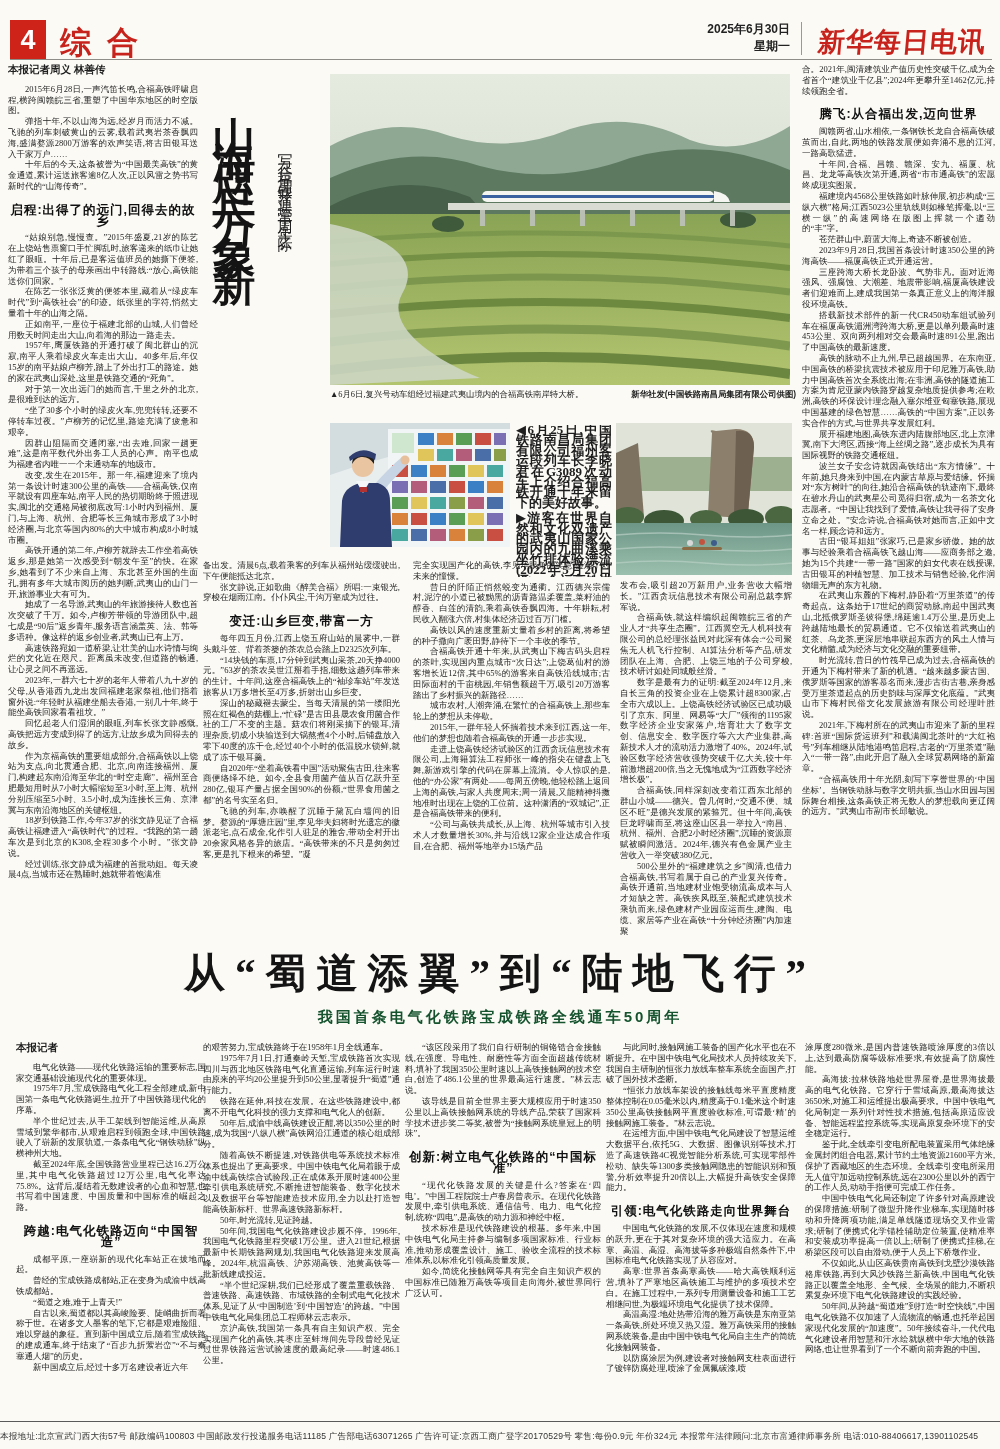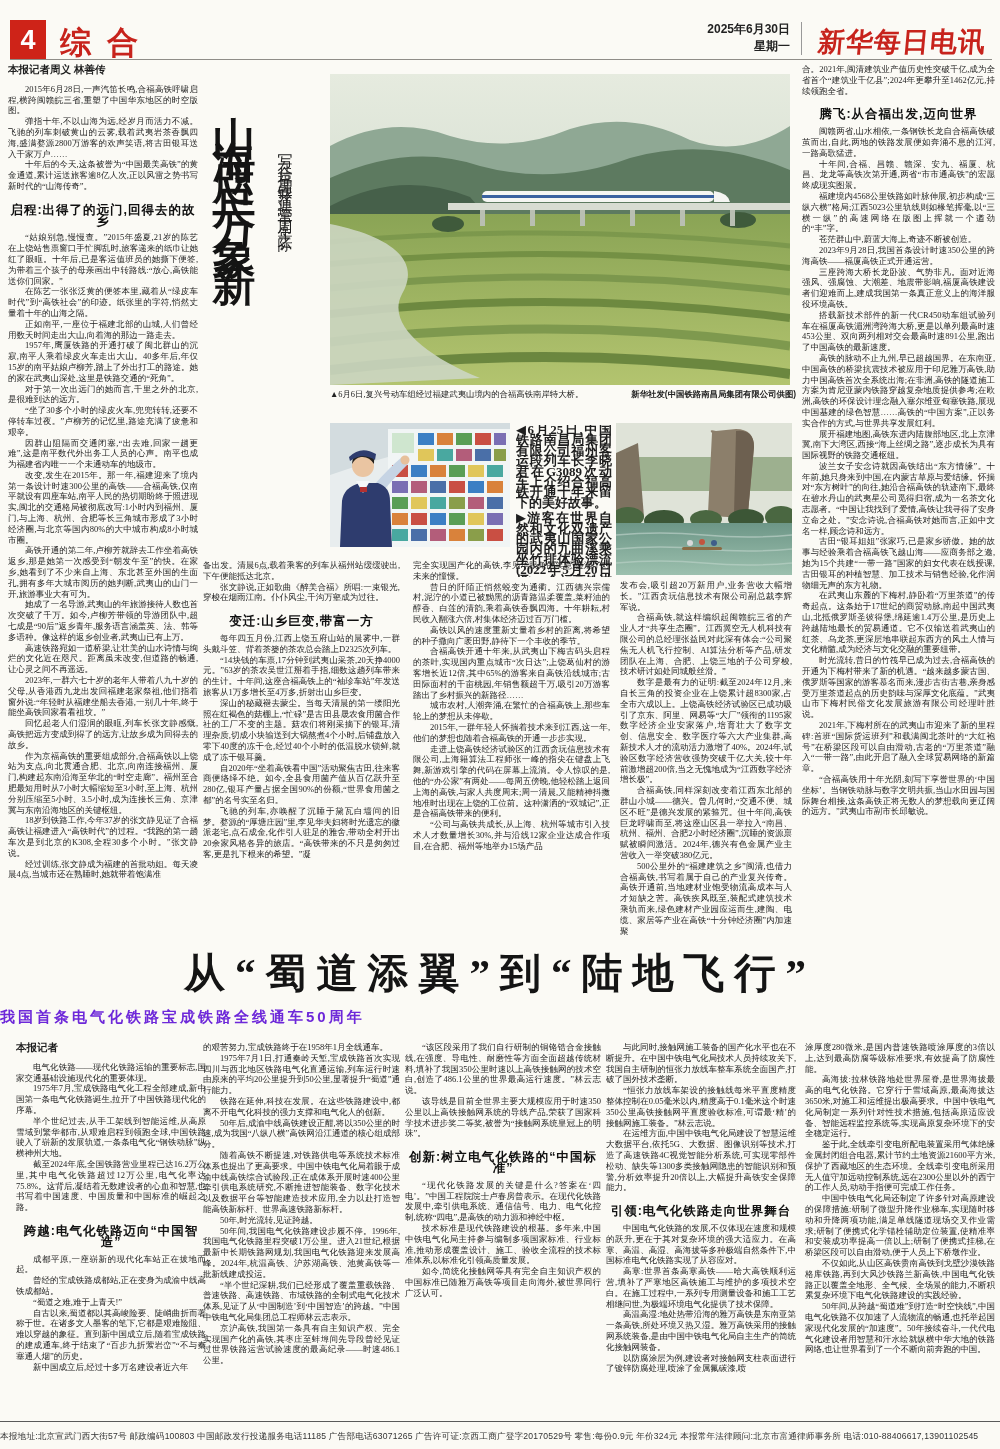--- a/index.html
+++ b/index.html
@@ -36,22 +36,22 @@
   .cap{position:absolute;font-size:8.4px;line-height:11px;color:#222;
        font-family:"Liberation Serif","DejaVu Serif",serif;}
   .capmain{white-space:nowrap;overflow:hidden;}
   .cap b{font-family:"Liberation Sans","DejaVu Sans",sans-serif;font-weight:700;margin-left:46px;}
   .sidecap{position:absolute;left:516px;top:425px;width:96px;height:152px;overflow:hidden;
        font-size:13px;line-height:10.4px;text-align:justify;font-weight:600;}
   .sidecap p{margin:0 0 5px;text-indent:0;}
   
   .a2title{position:absolute;left:0;top:946px;width:1000px;text-align:center;font-weight:900;font-size:41px;
        letter-spacing:10px;color:#141414;font-family:"Liberation Serif","DejaVu Serif",serif;}
-  .a2sub{position:absolute;left:0;top:1008px;width:1000px;font-weight:600;font-size:15px;
-       letter-spacing:3px;color:#6d28d9;font-family:"Liberation Sans","DejaVu Sans",sans-serif;}
+  .a2sub{position:absolute;left:0;top:1008px;width:1000px;text-align:center;font-weight:600;font-size:15px;
+       letter-spacing:3px;color:#14532d;font-family:"Liberation Sans","DejaVu Sans",sans-serif;}
   
   .frule{position:absolute;left:0;top:1421px;width:1000px;height:1px;background:#5a5a5a;}
   .ftext{position:absolute;left:0;top:1430px;width:1000px;color:#333;
        font:400 8.6px/12px "Liberation Sans","DejaVu Sans",sans-serif;letter-spacing:0.2px;}
 </style>
 </head>
 <body>
 
 <div class="page">
 
@@ -277,21 +277,21 @@
         <p class="para">苍茫群山中,蔚蓝大海上,奇迹不断被创造。</p>
         <p class="para">2023年9月28日,我国首条设计时速350公里的跨海高铁——福厦高铁正式开通运营。</p>
         <p class="para">三座跨海大桥长龙卧波、气势非凡。面对近海强风、强腐蚀、大潮差、地震带影响,福厦高铁建设者们迎难而上,建成我国第一条真正意义上的海洋服役环境高铁。</p>
         <p class="para">搭载新技术部件的新一代CR450动车组试验列车在福厦高铁湄洲湾跨海大桥,更是以单列最高时速453公里、双向两列相对交会最高时速891公里,跑出了中国高铁的最新速度。</p>
         <p class="para">高铁的脉动不止九州,早已超越国界。在东南亚,中国高铁的桥梁抗震技术被应用于印尼雅万高铁,助力中国高铁首次全系统出海;在非洲,高铁的隧道施工方案为肯尼亚蒙内铁路穿越复杂地质提供参考;在欧洲,高铁的环保设计理念融入塞尔维亚匈塞铁路,展现中国基建的绿色智慧……高铁的“中国方案”,正以务实合作的方式,与世界共享发展红利。</p>
         <p class="para">展开福建地图,高铁东进内陆腹部地区,北上京津冀,南下大湾区,西接“海上丝绸之路”,逐步成长为具有国际视野的铁路交通枢纽。</p>
         <p class="para">波兰女子安念诗就因高铁结出“东方情缘”。十年前,她只身来到中国,在内蒙古草原与爱结缘。怀揣对“东方树叶”的向往,她沿合福高铁的轨迹南下,最终在碧水丹山的武夷星公司觅得归宿,成为一名茶文化志愿者。“中国让我找到了爱情,高铁让我寻得了安身立命之处。”安念诗说,合福高铁对她而言,正如中文名一样,顾念诗和远方。</p>
         <p class="para">古田“银耳姐姐”张家巧,已是家乡骄傲。她的故事与经验乘着合福高铁飞越山海——应商务部之邀,她为15个共建“一带一路”国家的妇女代表在线授课,古田银耳的种植智慧、加工技术与销售经验,化作润物细无声的东方礼物。</p>
         <p class="para">在武夷山东麓的下梅村,静卧着“万里茶道”的传奇起点。这条始于17世纪的商贸动脉,南起中国武夷山,北抵俄罗斯圣彼得堡,绵延逾1.4万公里,是历史上跨越陆地最长的贸易通道。它不仅输送着武夷山的红茶、乌龙茶,更深层地串联起东西方的风土人情与文化精髓,成为经济与文化交融的重要纽带。</p>
         <p class="para">时光流转,昔日的竹筏早已成为过去,合福高铁的开通为下梅村带来了新的机遇。“越来越多蒙古国、俄罗斯等国家的游客慕名而来,漫步古街古巷,亲身感受万里茶道起点的历史韵味与深厚文化底蕴。”武夷山市下梅村民俗文化发展旅游有限公司经理叶胜说。</p>
-        <p class="para">2021年,下梅村所在的武夷山市迎来了新的里程碑:首班“国际货运班列”和载满闽北茶叶的“大红袍号”在桥梁区段可以自由滑动,古老的“万里茶道”融入“一带一路”,由此开启了融入全球贸易网络的新篇章。</p>
+        <p class="para">2021年,下梅村所在的武夷山市迎来了新的里程碑:首班“国际货运班列”和载满闽北茶叶的“大红袍号”列车相继从陆地港鸣笛启程,古老的“万里茶道”融入“一带一路”,由此开启了融入全球贸易网络的新篇章。</p>
         <p class="para">“合福高铁用十年光阴,刻写下享誉世界的‘中国坐标’。当钢铁动脉与数字文明共振,当山水田园与国际舞台相接,这条高铁正将无数人的梦想载向更辽阔的远方。”武夷山市副市长邱敏说。</p>
       </div>
   </div>
 
   <div class="a2title">从“蜀道添翼”到“陆地飞行”</div>
   <div class="a2sub">我国首条电气化铁路宝成铁路全线通车50周年</div>
 
   <div class="tcol" style="left:16px;top:1042px;width:190px;height:372px">
     <div class="byline">本报记者</div>
     <div>

